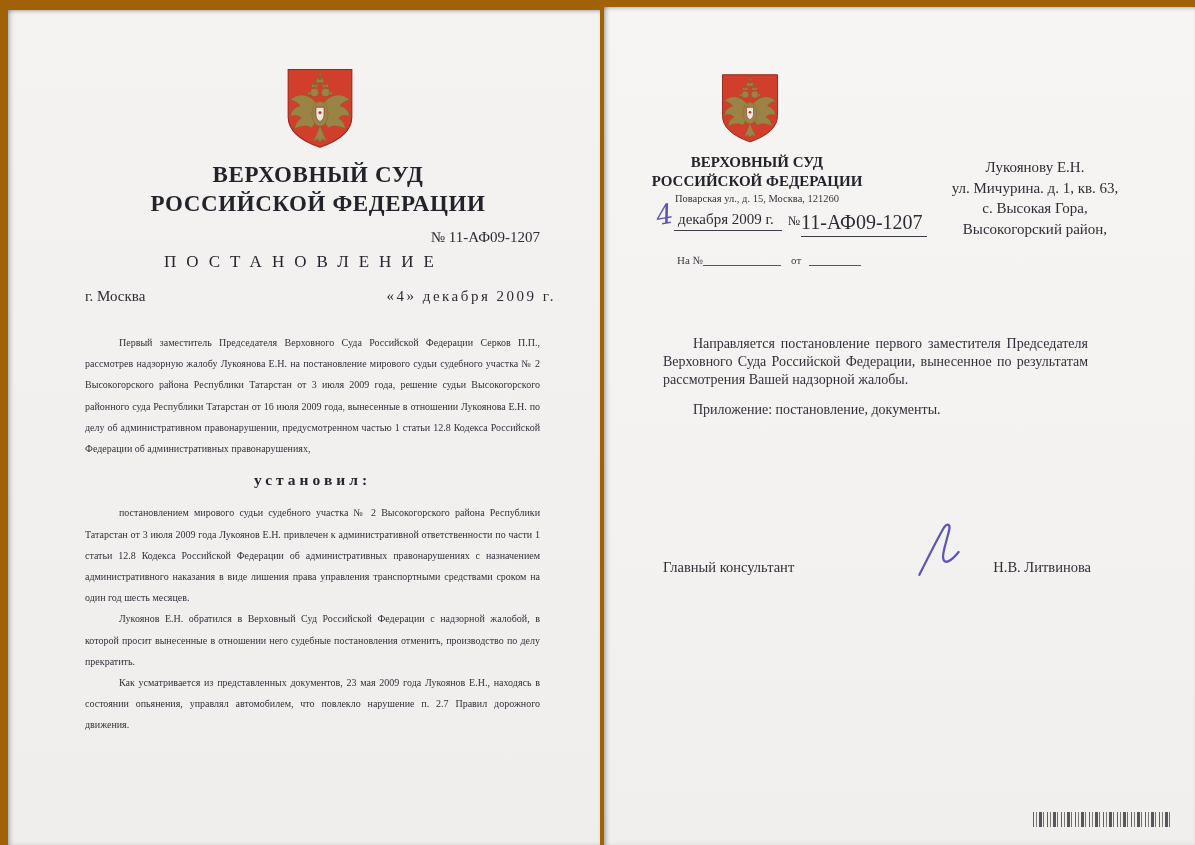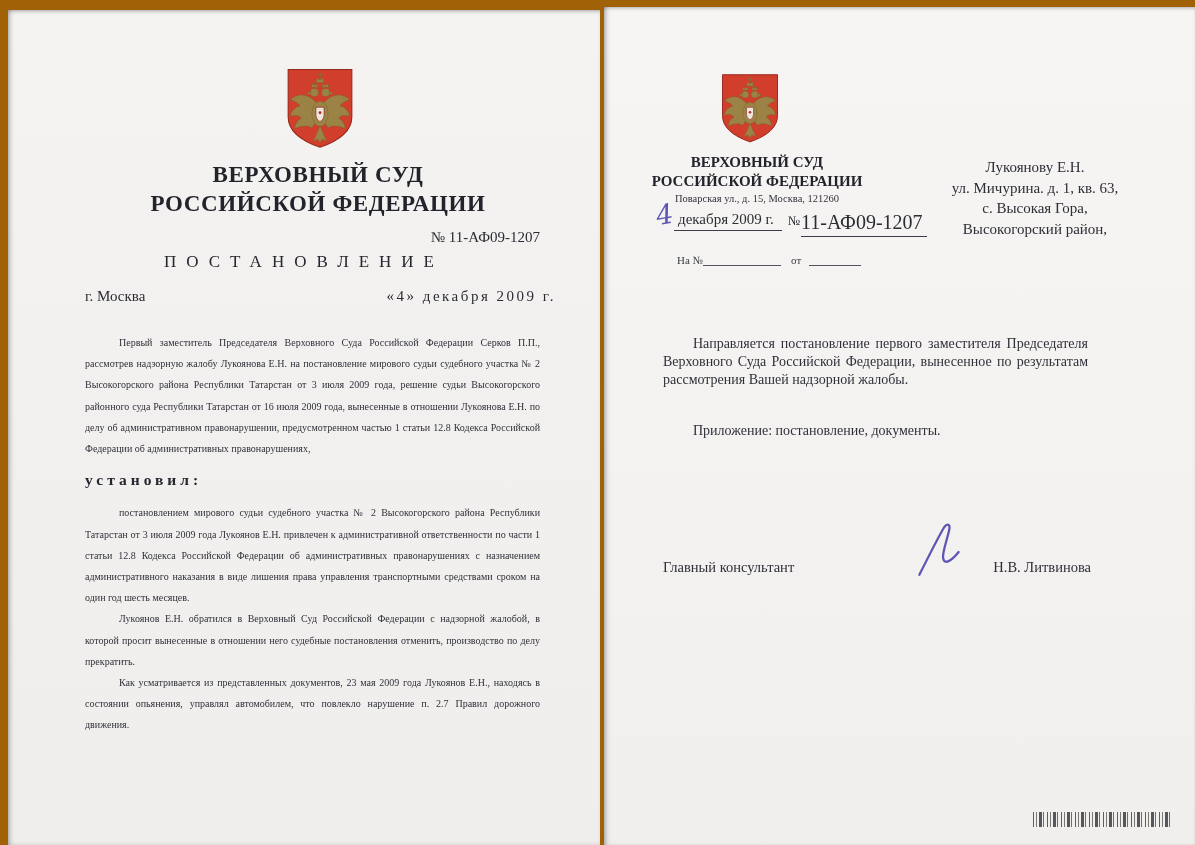--- a/index.html
+++ b/index.html
@@ -29,21 +29,21 @@
     font-weight:bold;font-size:23px;line-height:29px;letter-spacing:0.6px;color:#23232c;}
   .lp-number{right:60px;top:219px;font-size:15px;color:#2c2c35;}
   .lp-doctype{left:0;width:100%;top:242px;text-align:center;font-weight:normal;
     font-size:17px;letter-spacing:10px;color:#26262f;}
   .lp-cityrow{left:77px;right:44px;top:278px;display:flex;justify-content:space-between;
     font-size:15px;color:#2c2c35;}
   .lp-date{letter-spacing:2.5px;}
   .lp-body{left:77px;top:322px;width:455px;}
   .para{margin:0;font-size:10px;line-height:21.2px;text-align:justify;
     text-indent:34px;color:#30303a;}
-  .ustanovil{margin:10px 0 12px 0;font-weight:bold;
+  .ustanovil{margin:10px 0 12px 0;text-align:center;font-weight:bold;
     font-size:15.5px;letter-spacing:4px;text-indent:0;color:#26262f;}
 
   
   .rp-court{left:8px;width:290px;top:146px;text-align:center;font-weight:bold;
     font-size:15px;line-height:19px;color:#23232c;}
   .rp-address{left:8px;width:290px;top:186px;text-align:center;font-size:10.5px;color:#33333c;}
   .hand4{left:52px;top:192px;font-size:27px;color:#5e55b5;font-style:italic;
     transform:rotate(-10deg);font-family:"DejaVu Serif",serif;}
   .rp-dateline{left:70px;top:204px;font-size:15px;color:#2c2c35;
     border-bottom:1.2px solid #3c3c46;padding:0 8px 2px 4px;}
@@ -52,21 +52,21 @@
     border-bottom:1.2px solid #3c3c46;padding:0 4px 2px 0;}
   .rp-refrow{left:73px;top:246px;display:flex;align-items:center;
     font-size:11px;color:#3a3a44;}
   .blank{display:inline-block;border-bottom:1px solid #55555e;height:12px;}
   .blank1{width:78px;margin-right:10px;}
   .blank2{width:52px;margin-left:8px;}
   .rp-recipient{left:295px;top:150px;width:272px;text-align:center;
     font-size:15px;line-height:20.5px;color:#2e2e37;}
   .rp-body{left:59px;top:328px;width:425px;}
   .rp-body .para{font-size:14px;line-height:18px;text-indent:30px;}
-  .rp-attach{margin-top:33px;}
+  .rp-attach{margin-top:12px;}
   .rp-sigrow{left:59px;top:552px;width:428px;display:flex;
     justify-content:space-between;font-size:14.5px;color:#2e2e37;}
   .rp-signature{left:300px;top:512px;}
   .barcode{left:429px;top:805px;width:140px;height:15px;opacity:.8;
     background:repeating-linear-gradient(90deg,
       #3a3a3e 0px,#3a3a3e 1.5px,transparent 1.5px,transparent 3px,
       #5a5a55 3px,#5a5a55 4px,transparent 4px,transparent 6.5px,
       #2f3136 6.5px,#2f3136 9px,transparent 9px,transparent 10.5px,
       #4a4f46 10.5px,#4a4f46 11.5px,transparent 11.5px,transparent 14px);}
 </style>

